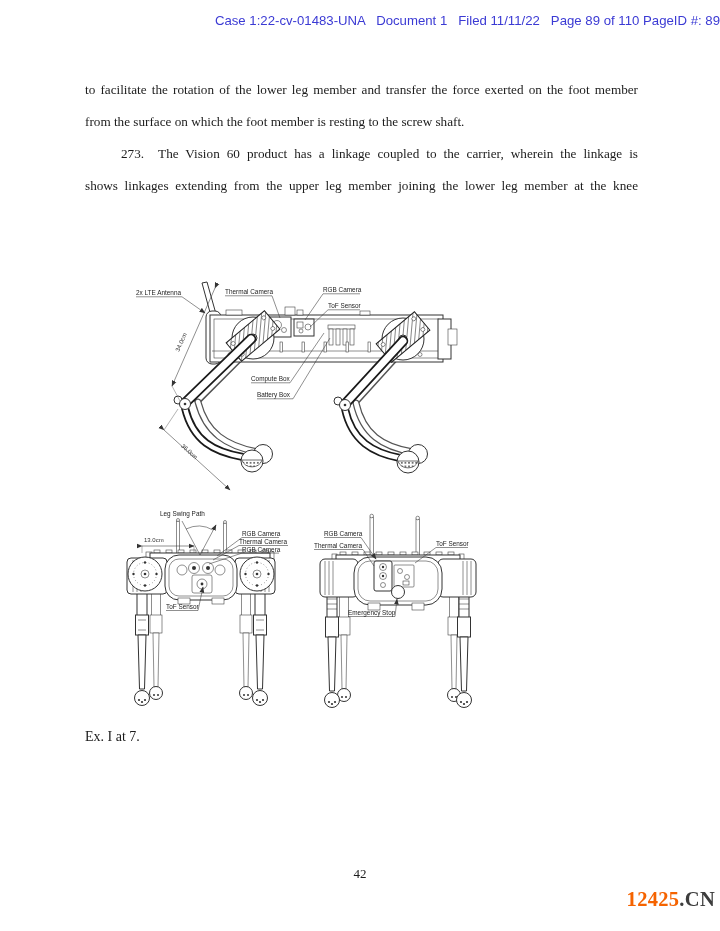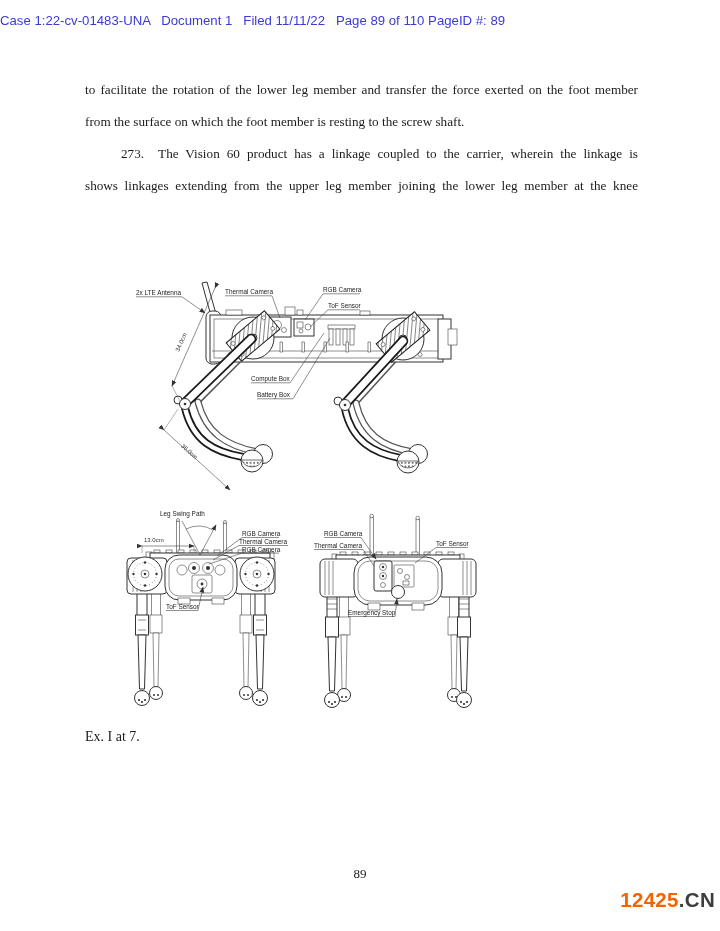--- a/index.html
+++ b/index.html
@@ -1,19 +1,19 @@
 <!DOCTYPE html>
 <html><head>
 <meta charset="utf-8">
 <style>
   html,body{margin:0;padding:0;background:#fff;}
   .sheet{position:relative;width:720px;height:931px;background:#ffffff;overflow:hidden;
          font-family:"Liberation Serif",serif;color:#1b1b1b;}
   
-  .court-header{position:absolute;top:13px;left:0;right:0;text-align:left;
+  .court-header{position:absolute;top:13px;left:0;right:0;text-align:right;
     font-family:"Liberation Sans",sans-serif;font-size:13.2px;color:#3b3ad4;white-space:pre;}
   
   .bodytext{position:absolute;left:85px;top:74px;width:553px;font-size:13.2px;}
   .line{height:32px;line-height:32px;text-align:justify;text-align-last:justify;white-space:nowrap;}
   .line.endline{text-align-last:left;}
   .pindent{display:inline-block;width:36px;}
   .tabgap{display:inline-block;width:14px;}
   
   .fig{position:absolute;}
   #fig-side{left:130px;top:281px;}
@@ -21,21 +21,21 @@
   #fig-back{left:308px;top:503px;}
   svg .o{fill:#fff;stroke:#333;stroke-width:1;}
   svg .o2{fill:#fff;stroke:#333;stroke-width:0.55;}
   svg .t{fill:none;stroke:#333;stroke-width:0.55;}
   svg .tt{fill:none;stroke:#555;stroke-width:0.45;}
   svg .lbl{font-family:"Liberation Sans",sans-serif;font-size:6.4px;fill:#222;}
   svg .dim{font-family:"Liberation Sans",sans-serif;font-size:6px;fill:#333;}
   
   .exhibit{position:absolute;left:85px;top:729px;font-size:14px;font-family:Liberation Serif, serif;}
   .pageno{position:absolute;left:0;right:0;top:866px;text-align:center;font-size:13px;}
-  .watermark{position:absolute;top:888px;right:5px;font-family:Liberation Sans, sans-serif;
+  .watermark{position:absolute;top:888px;right:5px;font-family:Liberation Serif, serif;
     font-weight:bold;font-size:20.5px;letter-spacing:0.3px;}
 </style>
 </head>
 <body>
 
 <div class="sheet">
 
   <div class="court-header" style="color: rgb(59, 58, 212);">Case 1:22-cv-01483-UNA   Document 1   Filed 11/11/22   Page 89 of 110 PageID #: 89</div>
 
   <div class="bodytext">
@@ -448,17 +448,17 @@
       <line x1="128" y1="44.5" x2="107" y2="60" class="t"></line>
 
       <text x="40" y="112" class="lbl">Emergency Stop</text>
       <line x1="40" y1="113.5" x2="87" y2="113.5" class="t"></line>
       <line x1="87" y1="113.5" x2="89" y2="96" class="t" marker-end="url(#arr)"></line>
     </g>
   </svg>
 
   <div class="exhibit">Ex. I at 7.</div>
 
-  <div class="pageno">89</div>
+  <div class="pageno">42</div>
 
   <div class="watermark"><span style="color: rgb(245, 99, 0);">12425</span><span style="color: rgb(61, 61, 61);">.CN</span></div>
 
 </div>
 
 </body></html>

